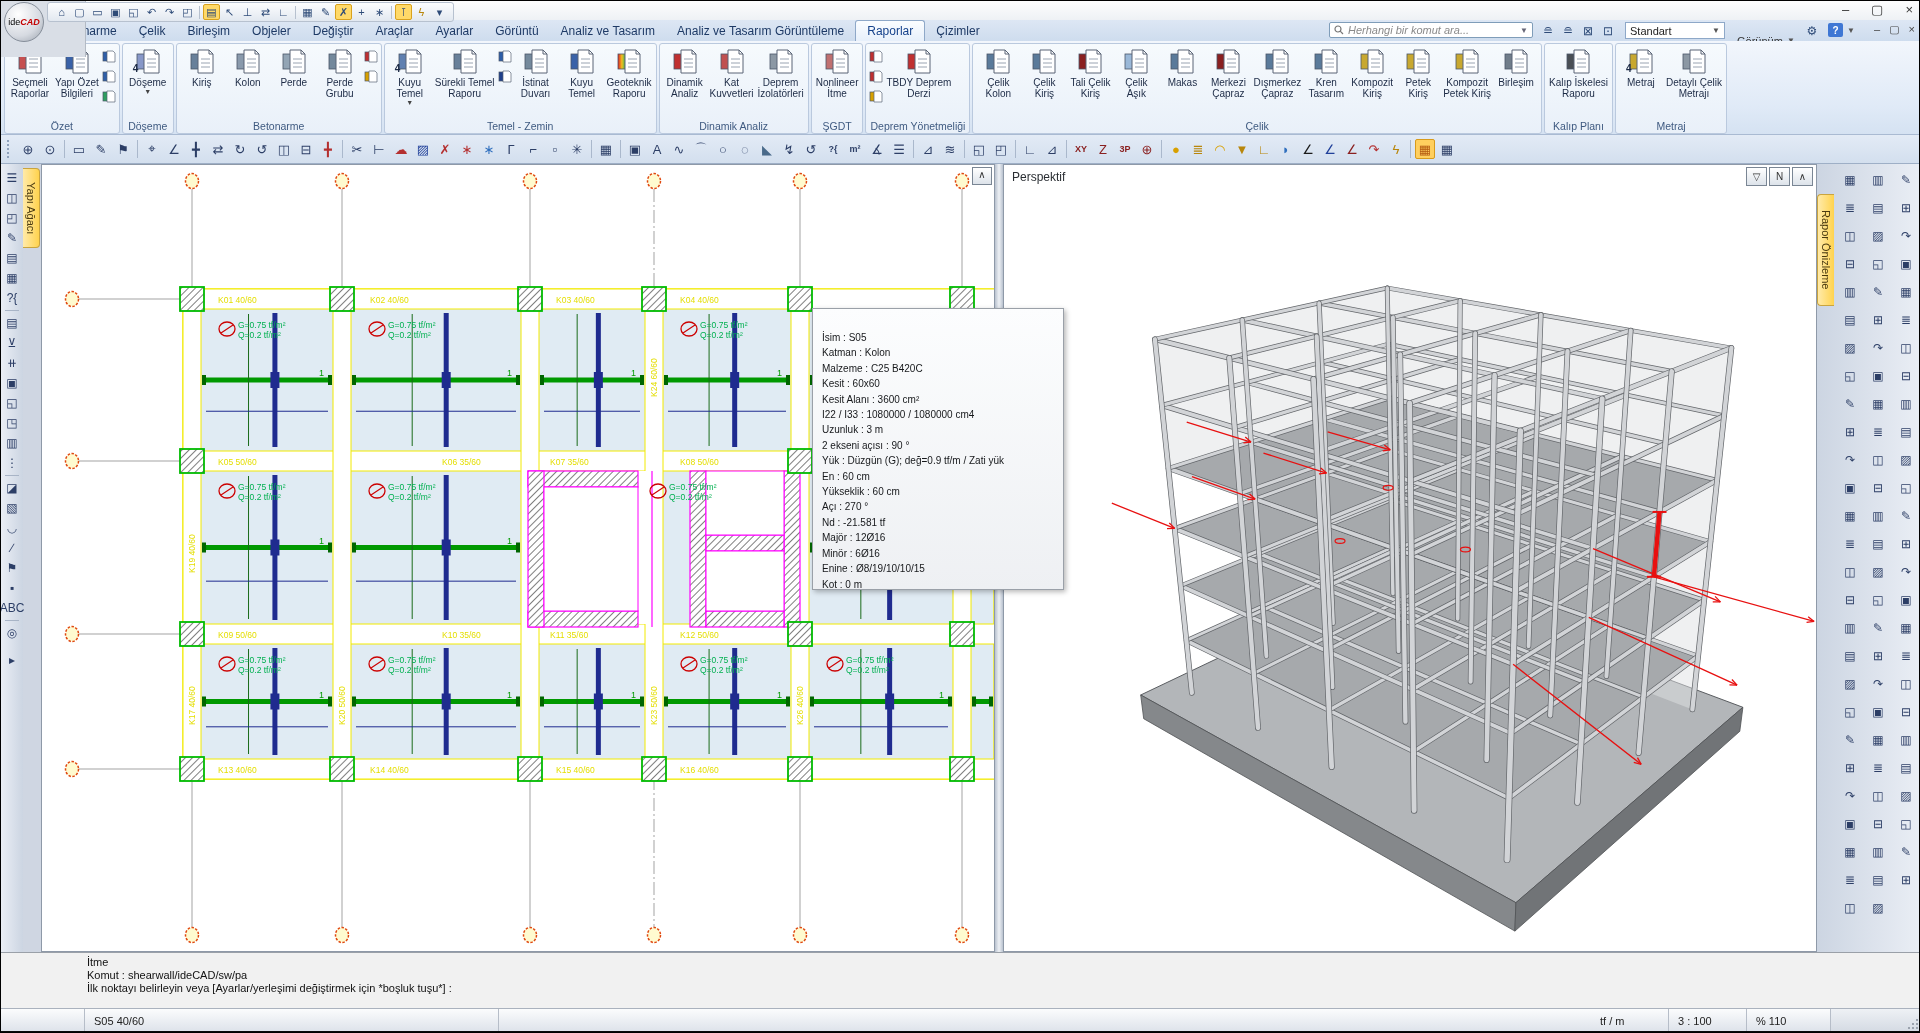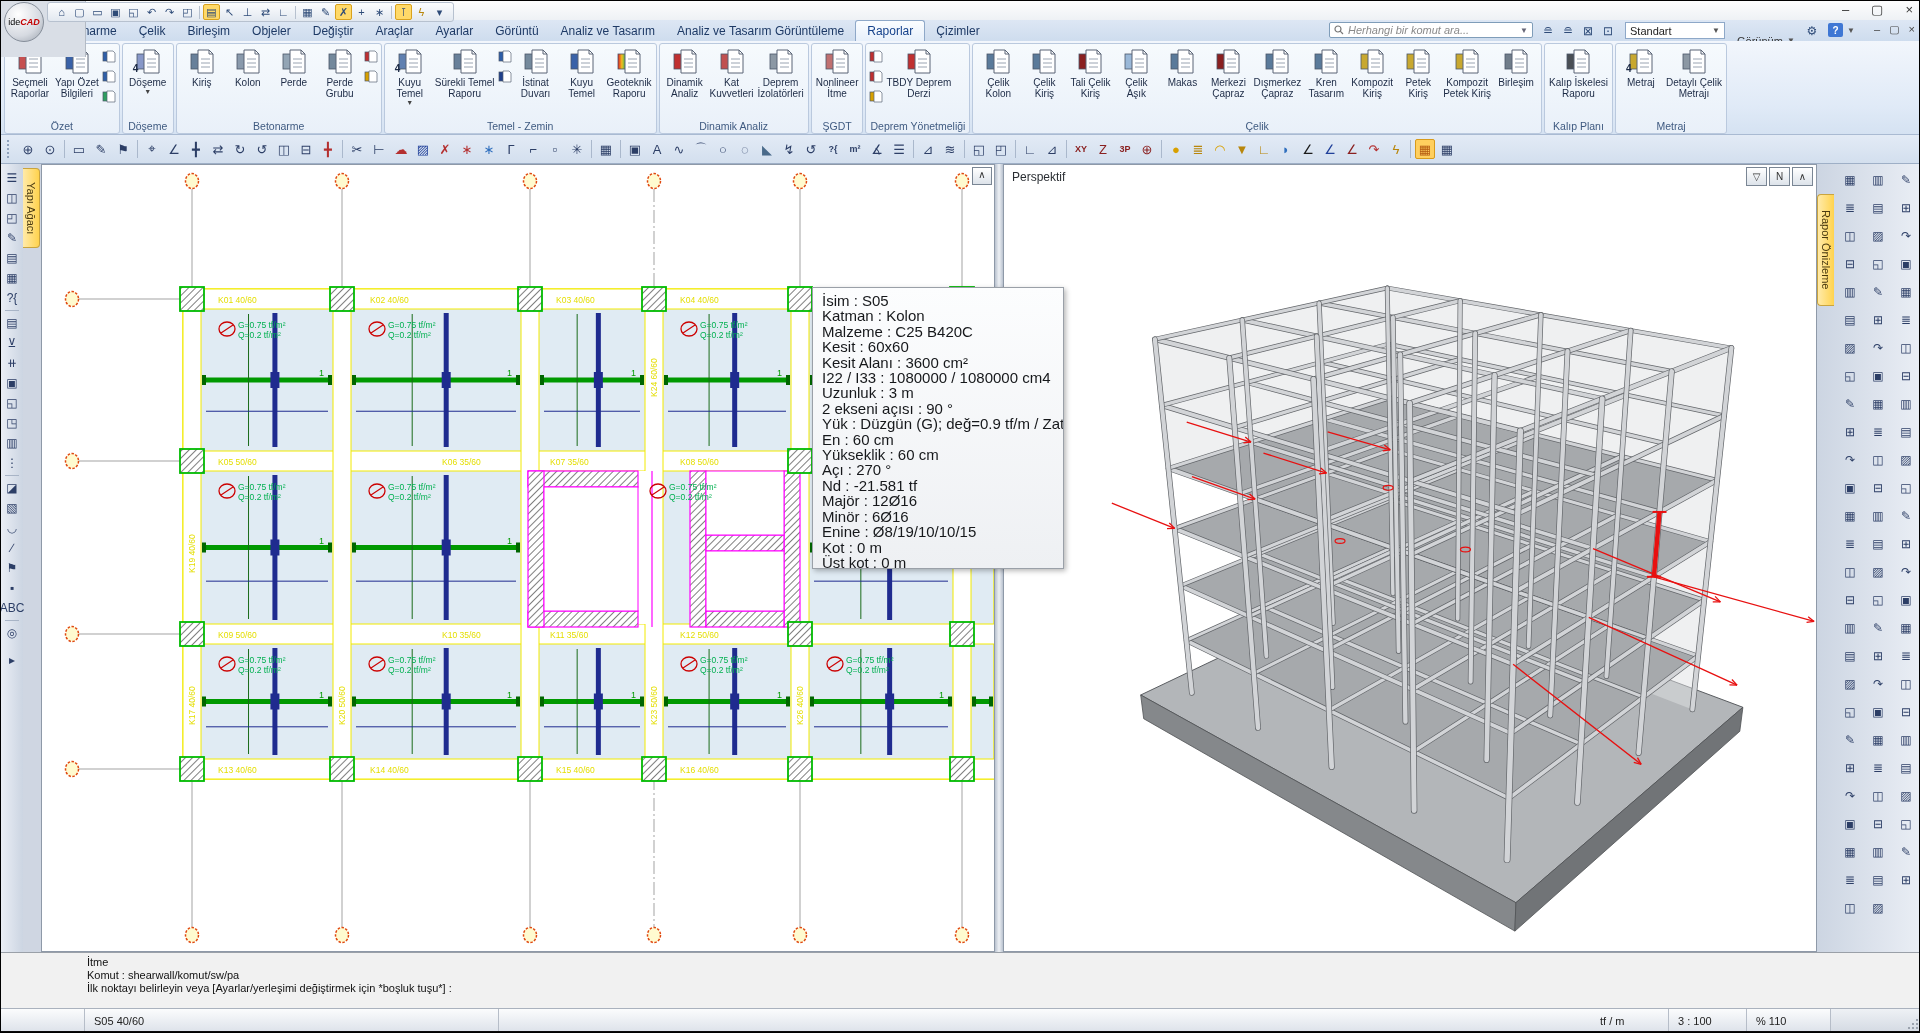--- a/index.html
+++ b/index.html
@@ -52,21 +52,21 @@
   
   #main{position:absolute;top:163px;left:0;width:1920px;height:788px;background:#cfd6e2}
   #ldock{position:absolute;left:0;top:0;width:22px;height:788px;background:linear-gradient(90deg,#eaeef5,#ccd5e2);display:flex;flex-direction:column;align-items:center;padding-top:4px;box-sizing:border-box}
   .dicon{width:18px;height:18px;font-size:12px;color:#2c3e66;display:flex;align-items:center;justify-content:center;margin:1px 0;flex:none}
   .dsep{width:14px;height:1px;background:#a8b4c6;margin:2px 0;flex:none}
   .vtab{background:linear-gradient(90deg,#ffeaa9,#ffd34e);border:1px solid #c9a43e;writing-mode:vertical-rl;font-size:11px;color:#4a3a10;display:flex;align-items:center;justify-content:center;box-sizing:border-box}
   #ltab{position:absolute;left:22px;top:4px;width:17px;height:80px;border-left:none;border-radius:0 4px 4px 0}
   #planvp{position:absolute;left:40px;top:0;width:954px;height:788px;background:#fff;border:1px solid #8e99a8;box-sizing:border-box}
   #plansvg{position:absolute;left:0;top:0}
   #plancorner{position:absolute;right:2px;top:2px;width:18px;height:16px;border:1px solid #7a8694;background:linear-gradient(#fff,#dde3ea);font-size:10px;text-align:center;line-height:14px;color:#333;z-index:3}
-  #tooltip{position:absolute;left:770px;top:122px;width:252px;height:282px;background:linear-gradient(#fcfdfe,#eef0f3);border:1px solid #9aa0a8;box-shadow:2px 2px 5px rgba(0,0,0,.28);font-size:15px;line-height:15.4px;color:#16181b;padding:5px 9px;box-sizing:border-box;z-index:8;white-space:nowrap;overflow:hidden}
+  #tooltip{position:absolute;left:770px;top:143px;width:252px;height:282px;background:linear-gradient(#fcfdfe,#eef0f3);border:1px solid #9aa0a8;box-shadow:2px 2px 5px rgba(0,0,0,.28);font-size:10px;line-height:15.4px;color:#16181b;padding:21px 9px;box-sizing:border-box;z-index:8;white-space:nowrap;overflow:hidden}
   #splitter{position:absolute;left:994px;top:0;width:8px;height:788px;background:linear-gradient(90deg,#b9c2cf,#eef1f5,#b9c2cf)}
   #perspvp{position:absolute;left:1002px;top:0;width:814px;height:788px;background:#fff;border:1px solid #8e99a8;box-sizing:border-box}
   #persplabel{position:absolute;left:8px;top:5px;font-size:12px;color:#2a2e33;z-index:3}
   #perspbtns{position:absolute;right:3px;top:2px;display:flex;gap:2px;z-index:3}
   .vbtn{width:19px;height:17px;border:1px solid #7a8694;background:linear-gradient(#fff,#dde3ea);font-size:10px;display:flex;align-items:center;justify-content:center;color:#333}
   #rdock{position:absolute;left:1816px;top:0;width:104px;height:788px;background:linear-gradient(90deg,#ccd5e2,#eaeef5)}
   #rtab{position:absolute;left:0;top:30px;width:17px;height:112px;border-right:none;border-radius:4px 0 0 4px}
   .rcol{position:absolute;top:2px;width:26px;display:flex;flex-direction:column;align-items:center}
   #rcol0{left:20px}#rcol1{left:48px}#rcol2{left:76px}
   
@@ -1273,21 +1273,21 @@
           <div class="dicon" style="margin: 5px 0px;">▨</div>
           <div class="dicon" style="margin: 5px 0px;">◱</div>
           <div class="dicon" style="margin: 5px 0px;">✎</div>
           <div class="dicon" style="margin: 5px 0px;">⊞</div>
         </div>
     </div>
   </div>
 
   <div id="cmdpanel">
       <div>İtme</div>
-      <div>Komut : shearwall/komut/sw/pa</div>
+      <div>Komut : shearwall/ideCAD/sw/pa</div>
       <div>İlk noktayı belirleyin veya [Ayarlar/yerleşimi değiştirmek için *boşluk tuşu*] :</div>
     </div>
   <div id="cmdleft"></div>
   <div id="statusbar">
     <div class="scell" style="left:0;width:84px"></div>
     <div class="scell" style="left:84px;width:414px">S05 40/60</div>
     <div class="scell" style="left:1590px;width:78px">tf / m</div>
     <div class="scell" style="left:1668px;width:78px">3 : 100</div>
     <div class="scell" style="left:1746px;width:84px">% 110</div>
     <div id="sb-corner">

